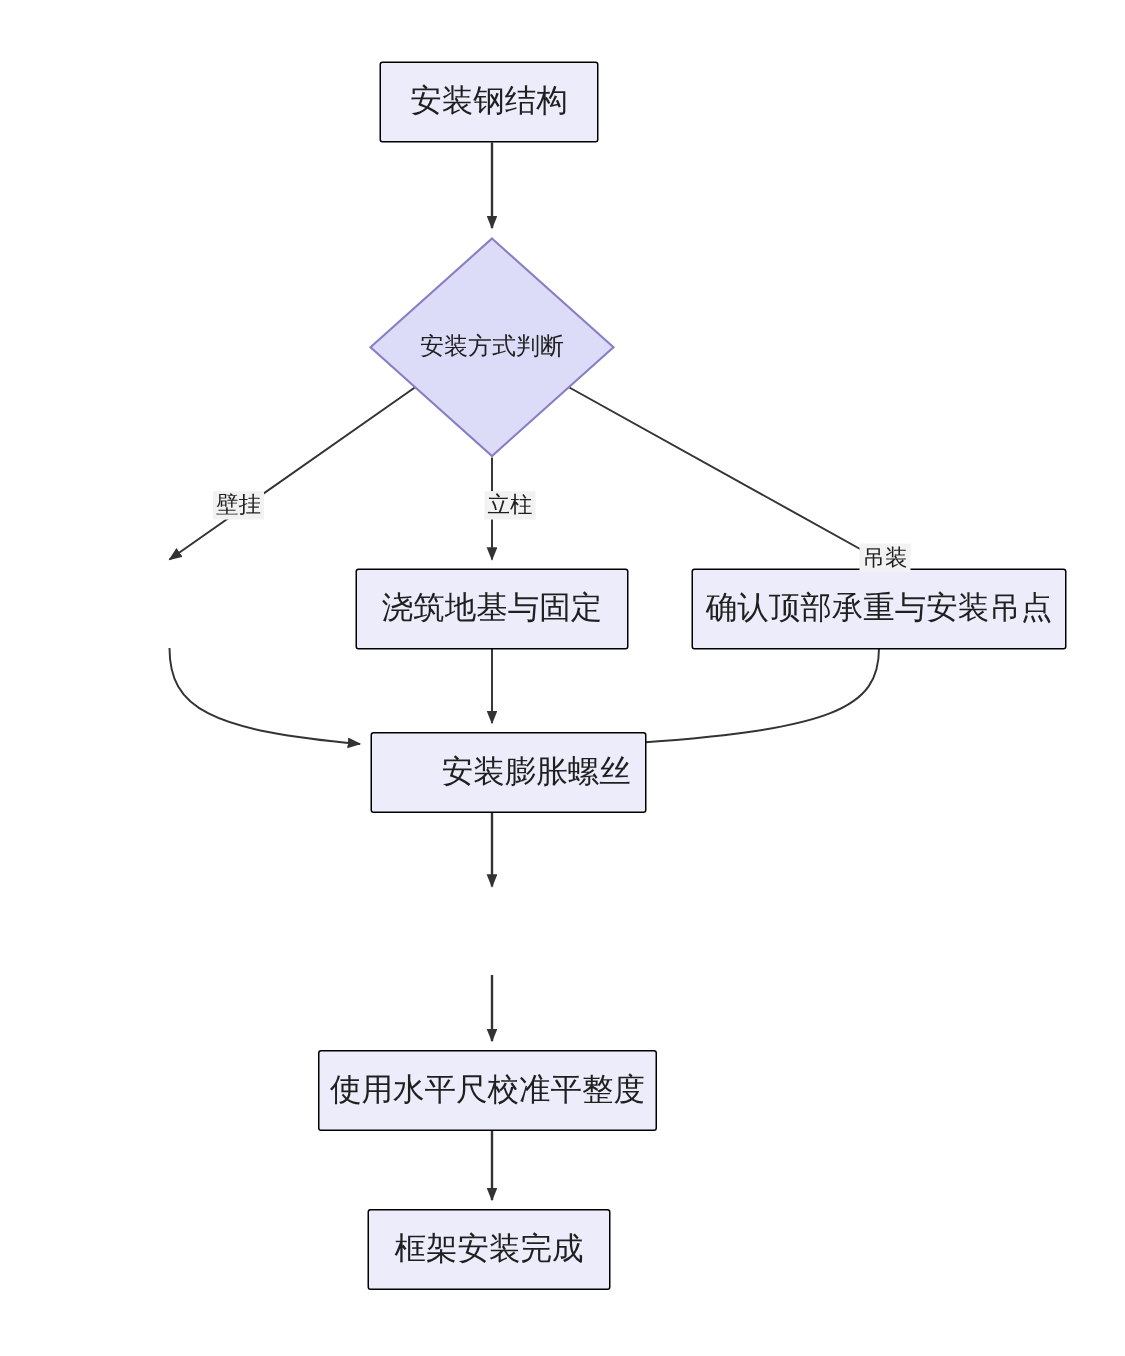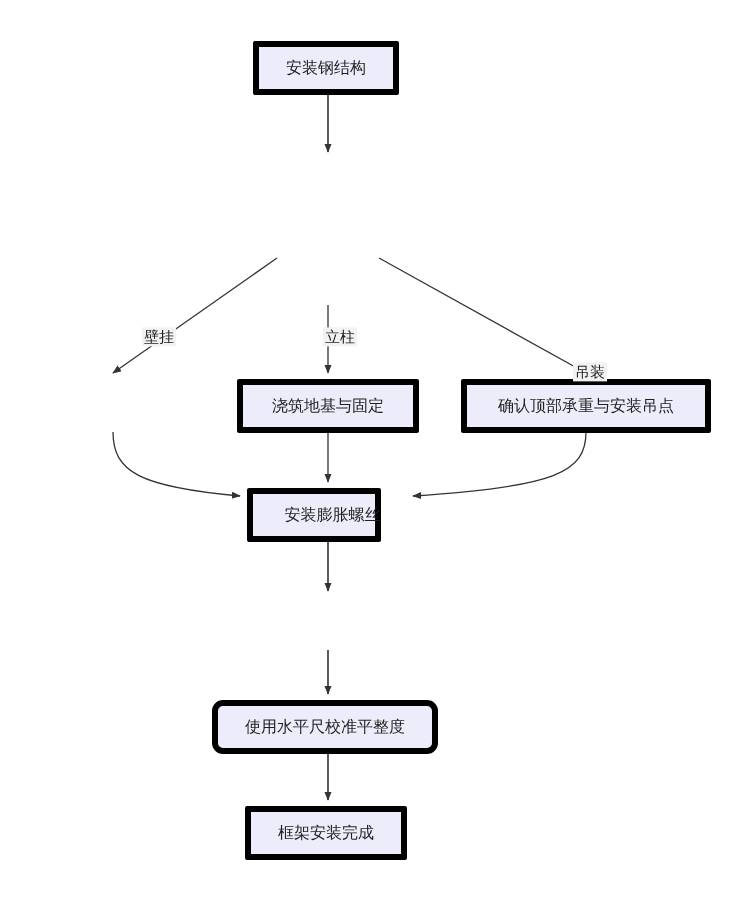--- a/index.html
+++ b/index.html
@@ -21,27 +21,27 @@
     position: absolute;
     left: 0;
     top: 0;
     width: 750px;
     height: 904px;
   }
   .node {
     position: absolute;
     box-sizing: border-box;
     background: #ececfb;
-    border: 6px solid #000000;
+    border: 1px solid #000000;
     border-radius: 2px;
     display: flex;
     align-items: center;
     justify-content: center;
     color: #1f1f1f;
-    font-size: 16px;
+    font-size: 21px;
     line-height: 1.2;
     white-space: nowrap;
     z-index: 2;
   }
   .decision {
     position: absolute;
     z-index: 2;
   }
   .decision svg {
     position: absolute;
@@ -104,40 +104,46 @@
 
     <path d="M328,650 L328,694" fill="none" stroke="#333333" stroke-width="1.6" marker-end="url(#arrow)"></path>
 
     <path d="M328,753 L328,800" fill="none" stroke="#333333" stroke-width="1.6" marker-end="url(#arrow)"></path>
   </svg>
 
   <div class="node" style="left:253px; top:41px; width:146px; height:54px;">
     <span>安装钢结构</span>
   </div>
 
+  <div class="decision" style="left:246px; top:158px; width:164px; height:147px;">
+    <svg width="164" height="147" viewBox="0 0 164 147">
+      <polygon points="82,1 163,73.5 82,146 1,73.5" fill="#dcdcf8" stroke="#8a7dc4" stroke-width="1.4"></polygon>
+    </svg>
+    <div class="dlabel">安装方式判断</div>
+  </div>
 
   <div class="edge-label" style="left:113px; top:337px;margin-left:46px;">壁挂</div>
   <div class="edge-label" style="left:340px; top:337px;">立柱</div>
   <div class="edge-label" style="left:590px; top:337px;margin-top:35px;">吊装</div>
 
 
   <div class="node" style="left:461px; top:379px; width:250px; height:54px;">
     <span>确认顶部承重与安装吊点</span>
   </div>
 
   <div class="node" style="left:237px; top:379px; width:182px; height:54px;">
     <span>浇筑地基与固定</span>
   </div>
 
-  <div class="node" style="left:247px; top:488px; width:134px; height:54px;padding-left:37px;">
+  <div class="node" style="left:247px; top:488px; width:184px; height:54px;padding-left:37px;">
     <span>安装膨胀螺丝</span>
   </div>
 
 
-  <div class="node" style="left:212px; top:700px; width:226px; height:54px;border-radius:11px;">
+  <div class="node" style="left:212px; top:700px; width:226px; height:54px;">
     <span>使用水平尺校准平整度</span>
   </div>
 
   <div class="node" style="left:245px; top:806px; width:162px; height:54px;">
     <span>框架安装完成</span>
   </div>
 
 </div>
 
 </body></html>

